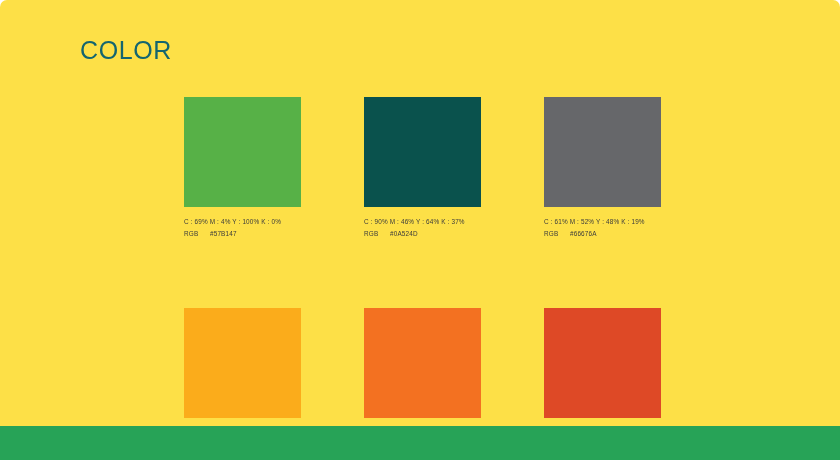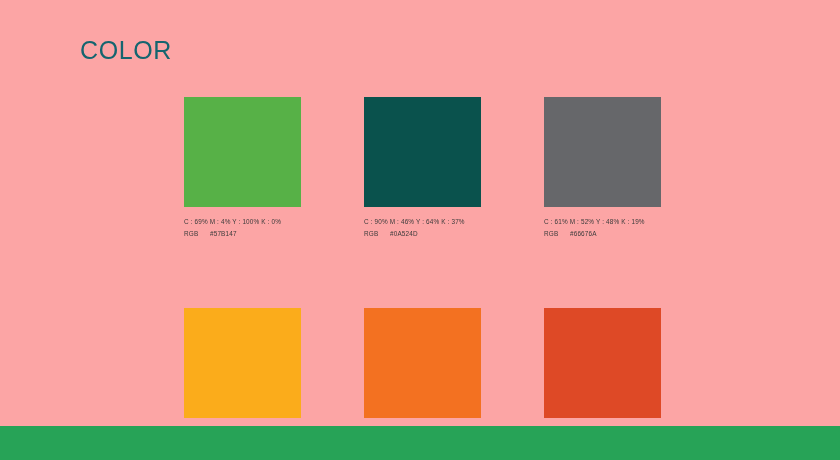--- a/index.html
+++ b/index.html
@@ -86,21 +86,21 @@
     left: 0;
     right: 0;
     top: 426px;
     height: 34px;
     background: #27a357;
   }
 </style>
 </head>
 <body>
 
-<div id="slide" style="background: #fca5a5;">
+<div id="slide" style="background: #fde047; border-radius: 7px;">
 
   <div id="page-title" style="color: rgb(20, 101, 111);">COLOR</div>
 
   <div id="swatch-grid">
 
     <div class="swatch-row">
 
       <div class="swatch-cell">
         <span class="swatch-chip" style="background-color: rgb(87, 177, 71);"></span>
         <div class="swatch-meta">

